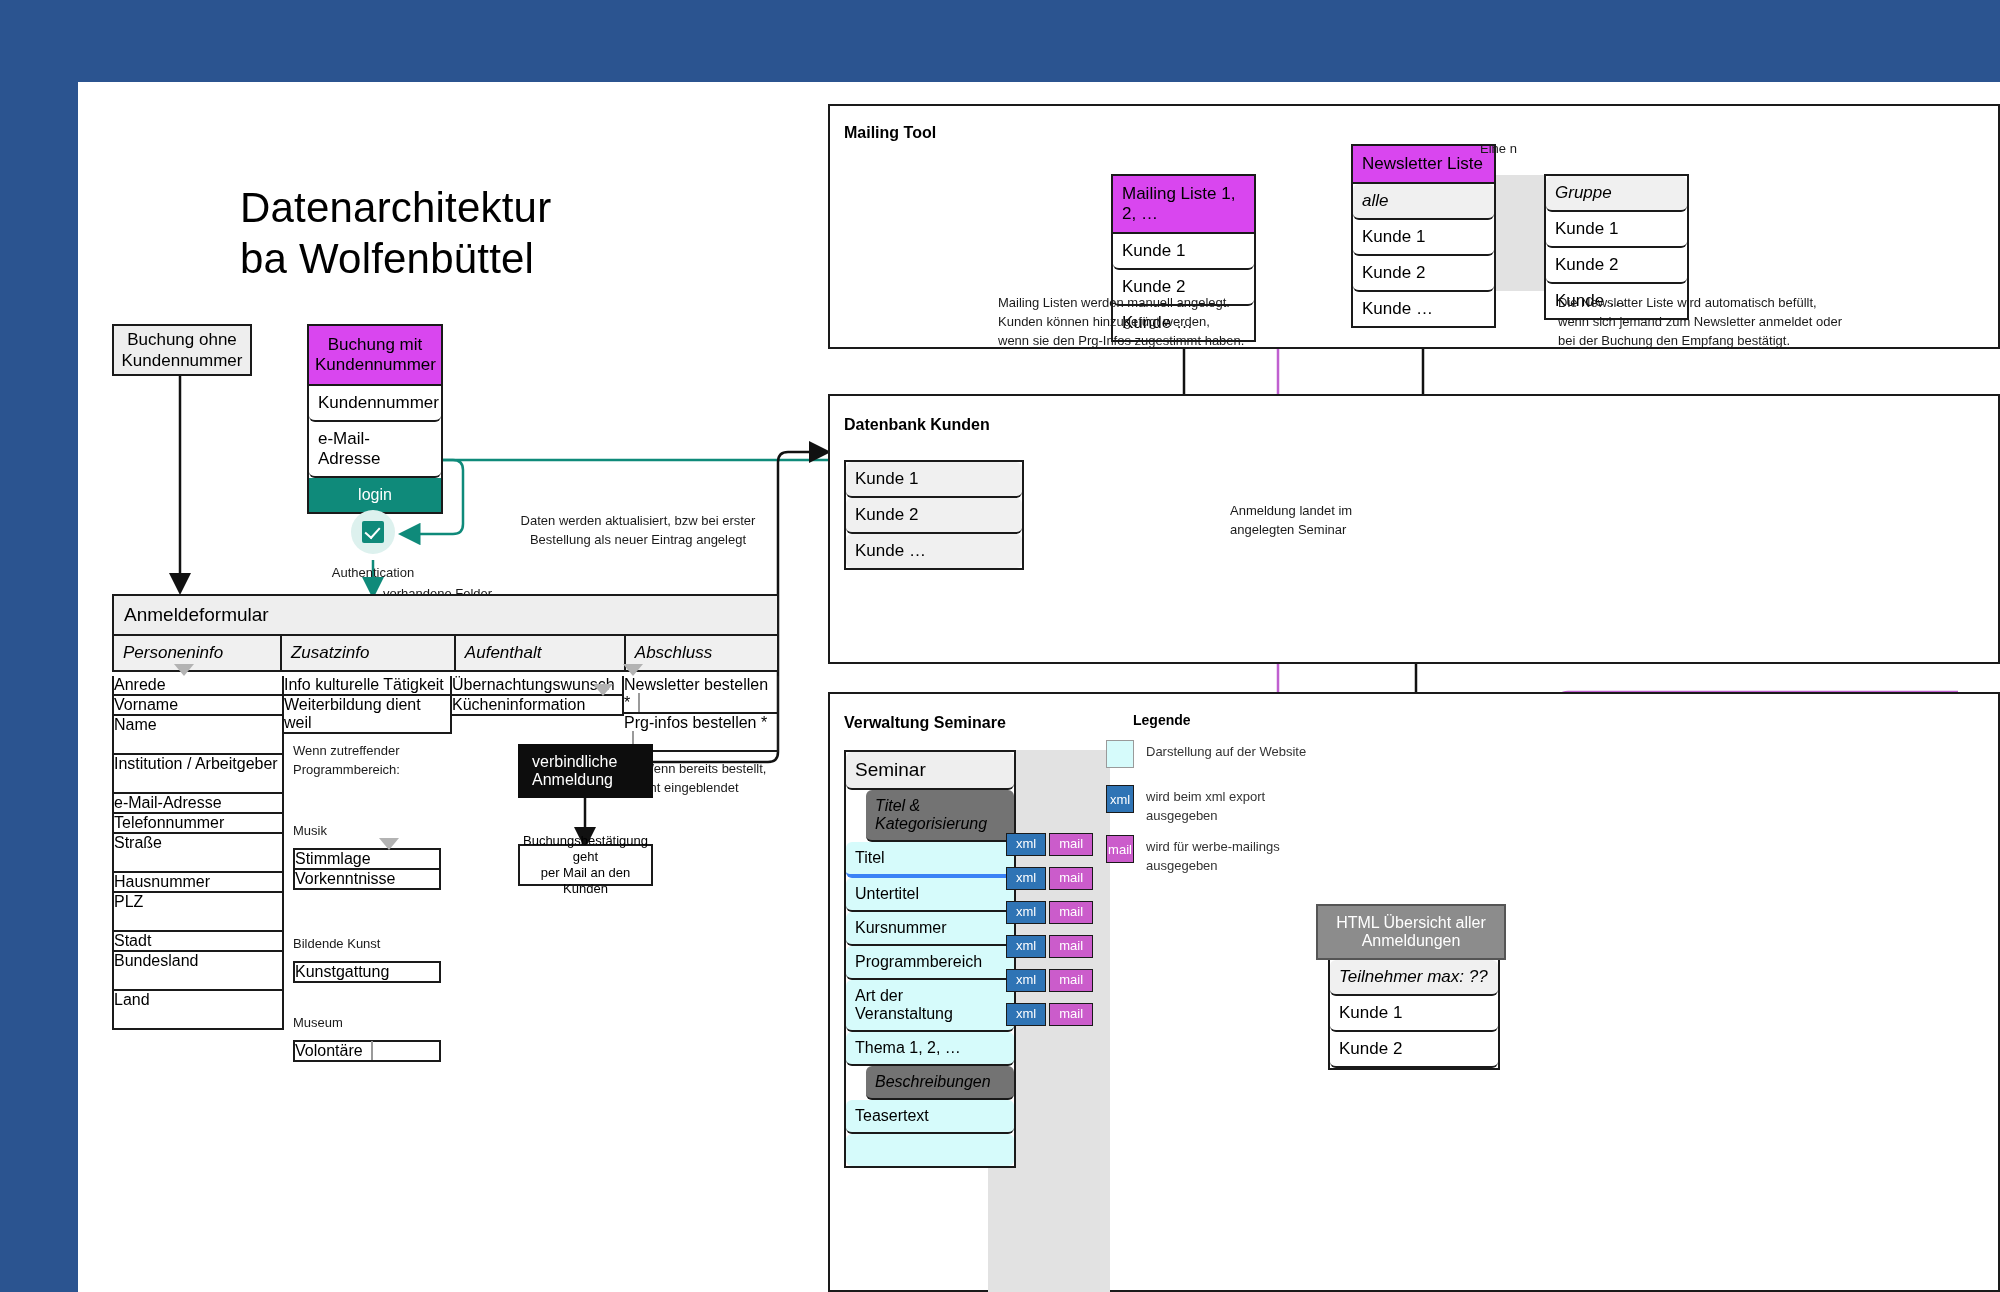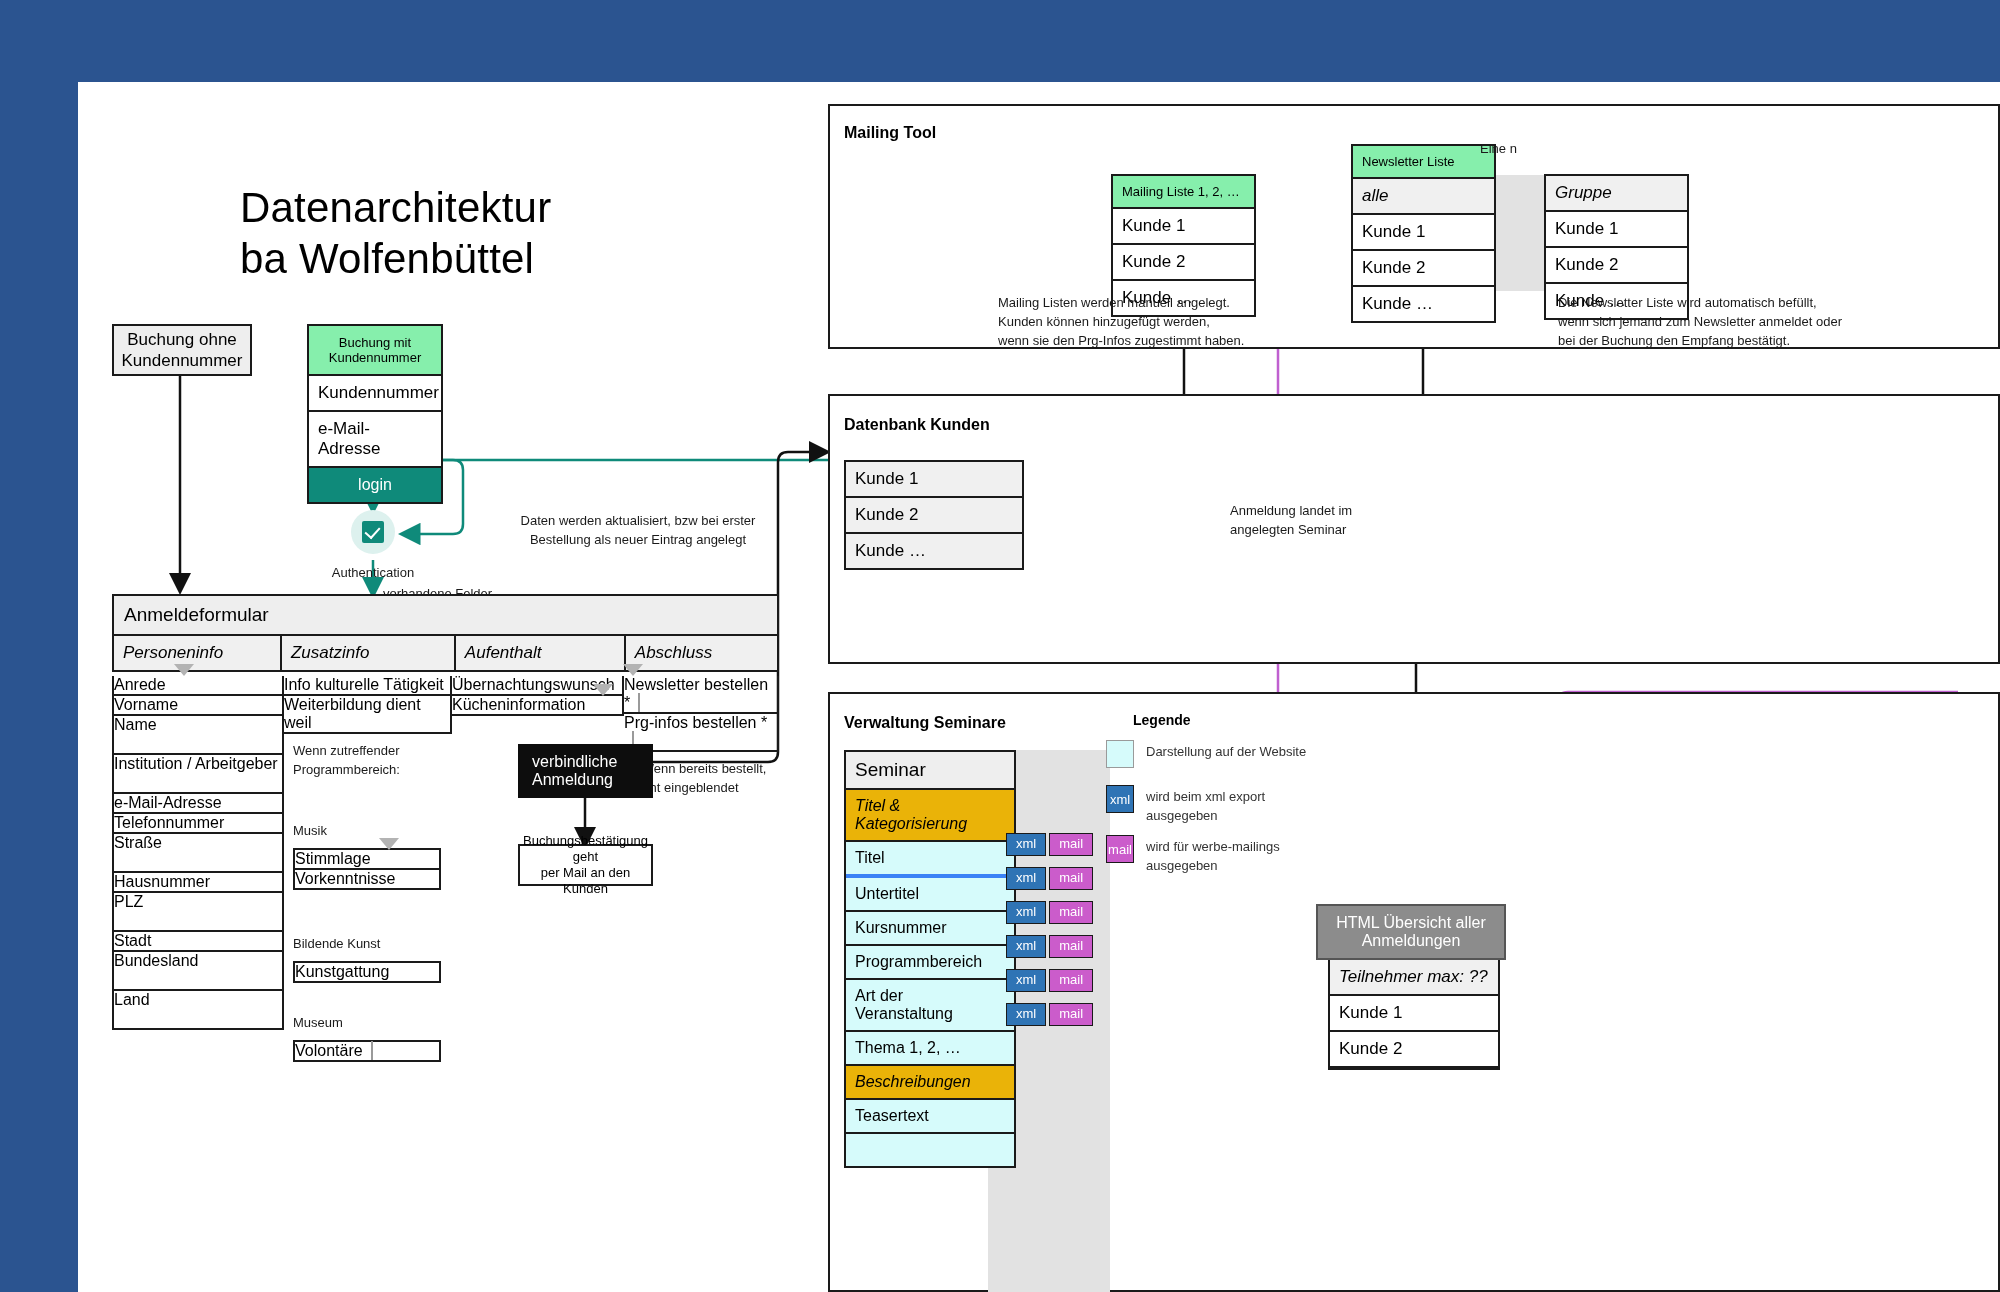--- a/index.html
+++ b/index.html
@@ -22,28 +22,29 @@
   
   #title{
     left:162px;top:100px;
     font-size:42px;line-height:1.22;
     color:#000;letter-spacing:0.2px;
   }
 
   
   .node{border:2px solid #1a1a1a;background:#fff;box-sizing:border-box;}
   .node .hdr{
-    background:#86efac;border-bottom:2px solid #1a1a1a;
-    padding:8px 9px;font-size:13px;color:#000;box-sizing:border-box;
+    background:#d946ef;border-bottom:2px solid #1a1a1a;
+    padding:8px 9px;font-size:17px;color:#000;box-sizing:border-box;
   }
   .node .row{
     border-bottom:2px solid #1a1a1a;padding:7px 9px;
     font-size:17px;color:#000;box-sizing:border-box;
     display:flex;align-items:center;justify-content:space-between;
     background:#fff;
+    border-radius:6px;
   }
   .node .row:last-child{border-bottom:none;}
   .node .row.shade{background:#f0f0f0;}
   .node .row.ital{font-style:italic;}
 
   .plainbox{
     border:2px solid #1a1a1a;background:#eeeeee;box-sizing:border-box;
     display:flex;align-items:center;justify-content:center;text-align:center;
     font-size:17px;line-height:1.25;color:#000;
   }
@@ -106,21 +107,21 @@
     padding:9px 14px;text-align:left;box-sizing:border-box;
   }
   .greybox{
     background:#8c8c8c;color:#fff;font-size:16px;
     border:2px solid #555;padding:8px 12px;text-align:center;box-sizing:border-box;
   }
 
   
   .sem .row{font-size:16px;padding:7px 9px;}
   .sem .cy{background:#d6fbfb;}
-  .sem .gy{background:#eab308;font-style:italic;}
+  .sem .gy{background:#737373;font-style:italic;margin-left:20px;}
   .sem .hd{background:#eeeeee;font-size:19px;}
   .semshade{background:#e2e2e2;}
   .tagwrap{position:absolute;display:flex;gap:3px;}
   .tag{
     font-size:13px;color:#fff;padding:3px 9px;border:1.5px solid #1a1a1a;
     box-sizing:border-box;line-height:1.15;
   }
   .tag.xml{background:#2f74b5;}
   .tag.mail{background:#c martin;}
   .tag.mail{background:#cb5ccb;}

